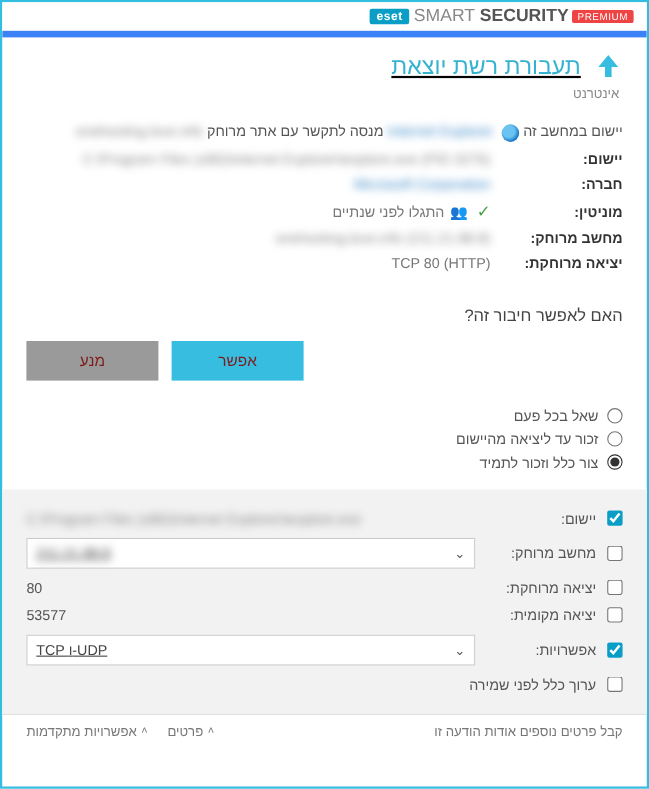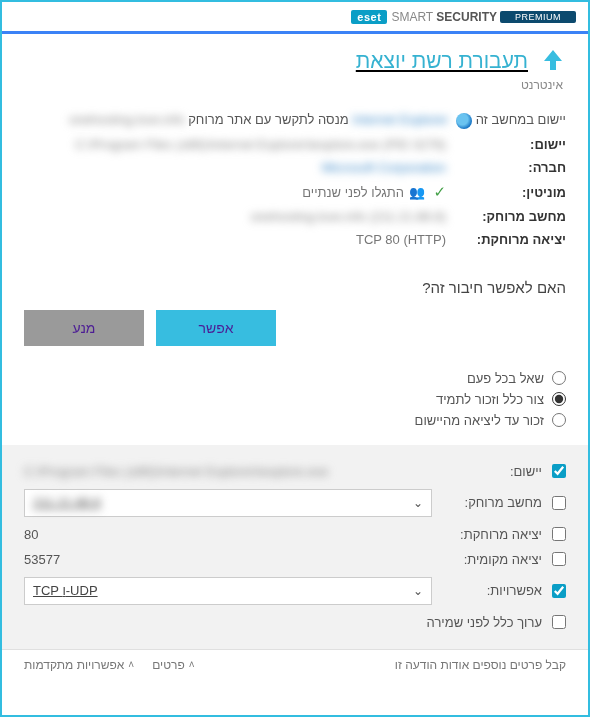--- a/index.html
+++ b/index.html
@@ -1,38 +1,38 @@
 <!DOCTYPE html>
 <html dir="rtl" lang="he"><head>
 <meta charset="utf-8">
 <style>
 * { margin: 0; padding: 0; box-sizing: border-box; }
 body { font-family: "Segoe UI", Tahoma, Arial, sans-serif; background: #fff; width: 590px; height: 717px; overflow: hidden; border: 2px solid #33bde0; }
-.header-bar { height: 32px; background: #fff; border-bottom: 3px solid #3b82f6; display: flex; align-items: center; justify-content: flex-end; padding: 0 12px; direction: ltr; }
+.header-bar { height: 32px; background: #fff; border-bottom: 6px solid #3b82f6; display: flex; align-items: center; justify-content: flex-end; padding: 0 12px; direction: ltr; }
 .logo-box { background: #0a9ec6; color: #fff; font-weight: bold; font-size: 11px; padding: 1px 6px; border-radius: 2px; margin-right: 4px; letter-spacing: 0.5px;}
-.logo-text { color: #888; font-size: 12px; font-weight: 400; }
+.logo-text { color: #888; font-size: 16px; font-weight: 400; }
 .logo-text b { color: #555; font-weight: 600;}
-.premium-badge { background:#0c4a6e; color:#fff; font-size:9px; padding:1px 15px; margin-left:3px; border-radius:2px; letter-spacing:0.5px;}
+.premium-badge { background:#ef4444; color:#fff; font-size:9px; padding:1px 5px; margin-left:3px; border-radius:2px; letter-spacing:0.5px;}
 .title-row { display:flex; align-items:center; gap:12px; padding: 14px 22px 4px 22px; text-decoration: underline;}
 .title-row .arrow { width: 26px; height:26px; display:inline-block; position:relative;}
 .title-row h1 { color:#36b2d1; font-size:21px; font-weight:400;}
 .subtitle { color:#888; font-size:12px; padding: 0 25px 12px 22px;}
 .info-section { padding: 4px 22px 10px 22px; margin-left: 44px;}
 .info-row { display:flex; align-items:baseline; gap:10px; padding:4px 0; font-size:13px;}
 .info-label { color:#333; font-weight:bold; min-width:110px; text-align:right;}
 .info-value { color:#777; flex:1;}
 .info-value.blur { filter: blur(4px); color:#6aa8e0; user-select:none;}
 .info-value.blur2 { filter: blur(4px); color:#888; user-select:none;}
 .info-app-line { color:#555;}
 .ie-icon { display:inline-block; width:16px; height:16px; background: radial-gradient(circle at 40% 40%, #6ac3f0 40%, #1976c5 70%); border-radius:50%; position:relative; vertical-align:middle; margin-left:4px;}
 .checkmark { color:#43a047; font-size:15px; margin-left:4px;}
 .people-icon { color:#4a90c2; font-size:13px; margin-left:2px;}
 .question { padding: 18px 22px 14px 22px; color:#444; font-size:15px;}
 .btn-row { display:flex; gap:12px; padding: 0 22px 18px 22px; direction: rtl; justify-content:flex-end;}
-.btn { width:120px; height:36px; border:none; font-size:14px; color:#4c1d95; cursor:pointer;}
+.btn { width:120px; height:36px; border:none; font-size:14px; color:#7f1d1d; cursor:pointer;}
 .btn-allow { background:#37bde0;text-align:center;}
 .btn-deny { background:#9a9a9a;}
 .radios { padding: 4px 22px 14px 22px;}
 .radio-row { display:flex; align-items:center; gap:8px; padding:3px 0; font-size:13px; color:#555;}
 .radio-row input[type=radio]{ width:14px; height:14px; accent-color:#333; margin:0;}
 .rule-section { background:#f2f2f2; padding: 14px 22px 14px 22px;}
 .rule-row { display:flex; align-items:center; gap:10px; padding:5px 0; font-size:13px;}
 .rule-row input[type=checkbox]{ width:14px; height:14px; accent-color:#0a9ec6; margin:0;}
 .rule-label { color:#555; min-width:100px;}
 .rule-value { flex:1; color:#555; text-align:left; direction:ltr;}
@@ -106,26 +106,26 @@
   <button class="btn btn-allow">אפשר</button>
   <button class="btn btn-deny">מנע</button>
 </div>
 
 <div class="radios">
   <label class="radio-row">
     <input type="radio" name="rem" style="">
     <span>שאל בכל פעם</span>
   </label>
   <label class="radio-row">
+    <input type="radio" name="rem" style="">
+    <span>זכור עד ליציאה מהיישום</span>
+  </label>
+  <label class="radio-row">
     <input type="radio" name="rem" checked="" style="">
     <span>צור כלל וזכור לתמיד</span>
-  </label>
-  <label class="radio-row">
-    <input type="radio" name="rem" style="">
-    <span>זכור עד ליציאה מהיישום</span>
   </label>
 </div>
 
 <div class="rule-section">
   <div class="rule-row">
     <input type="checkbox" checked="" style="">
     <span class="rule-label">יישום:</span>
     <span class="rule-value blur">C:\Program Files (x86)\Internet Explorer\iexplore.exe</span>
   </div>
   <div class="rule-row">

